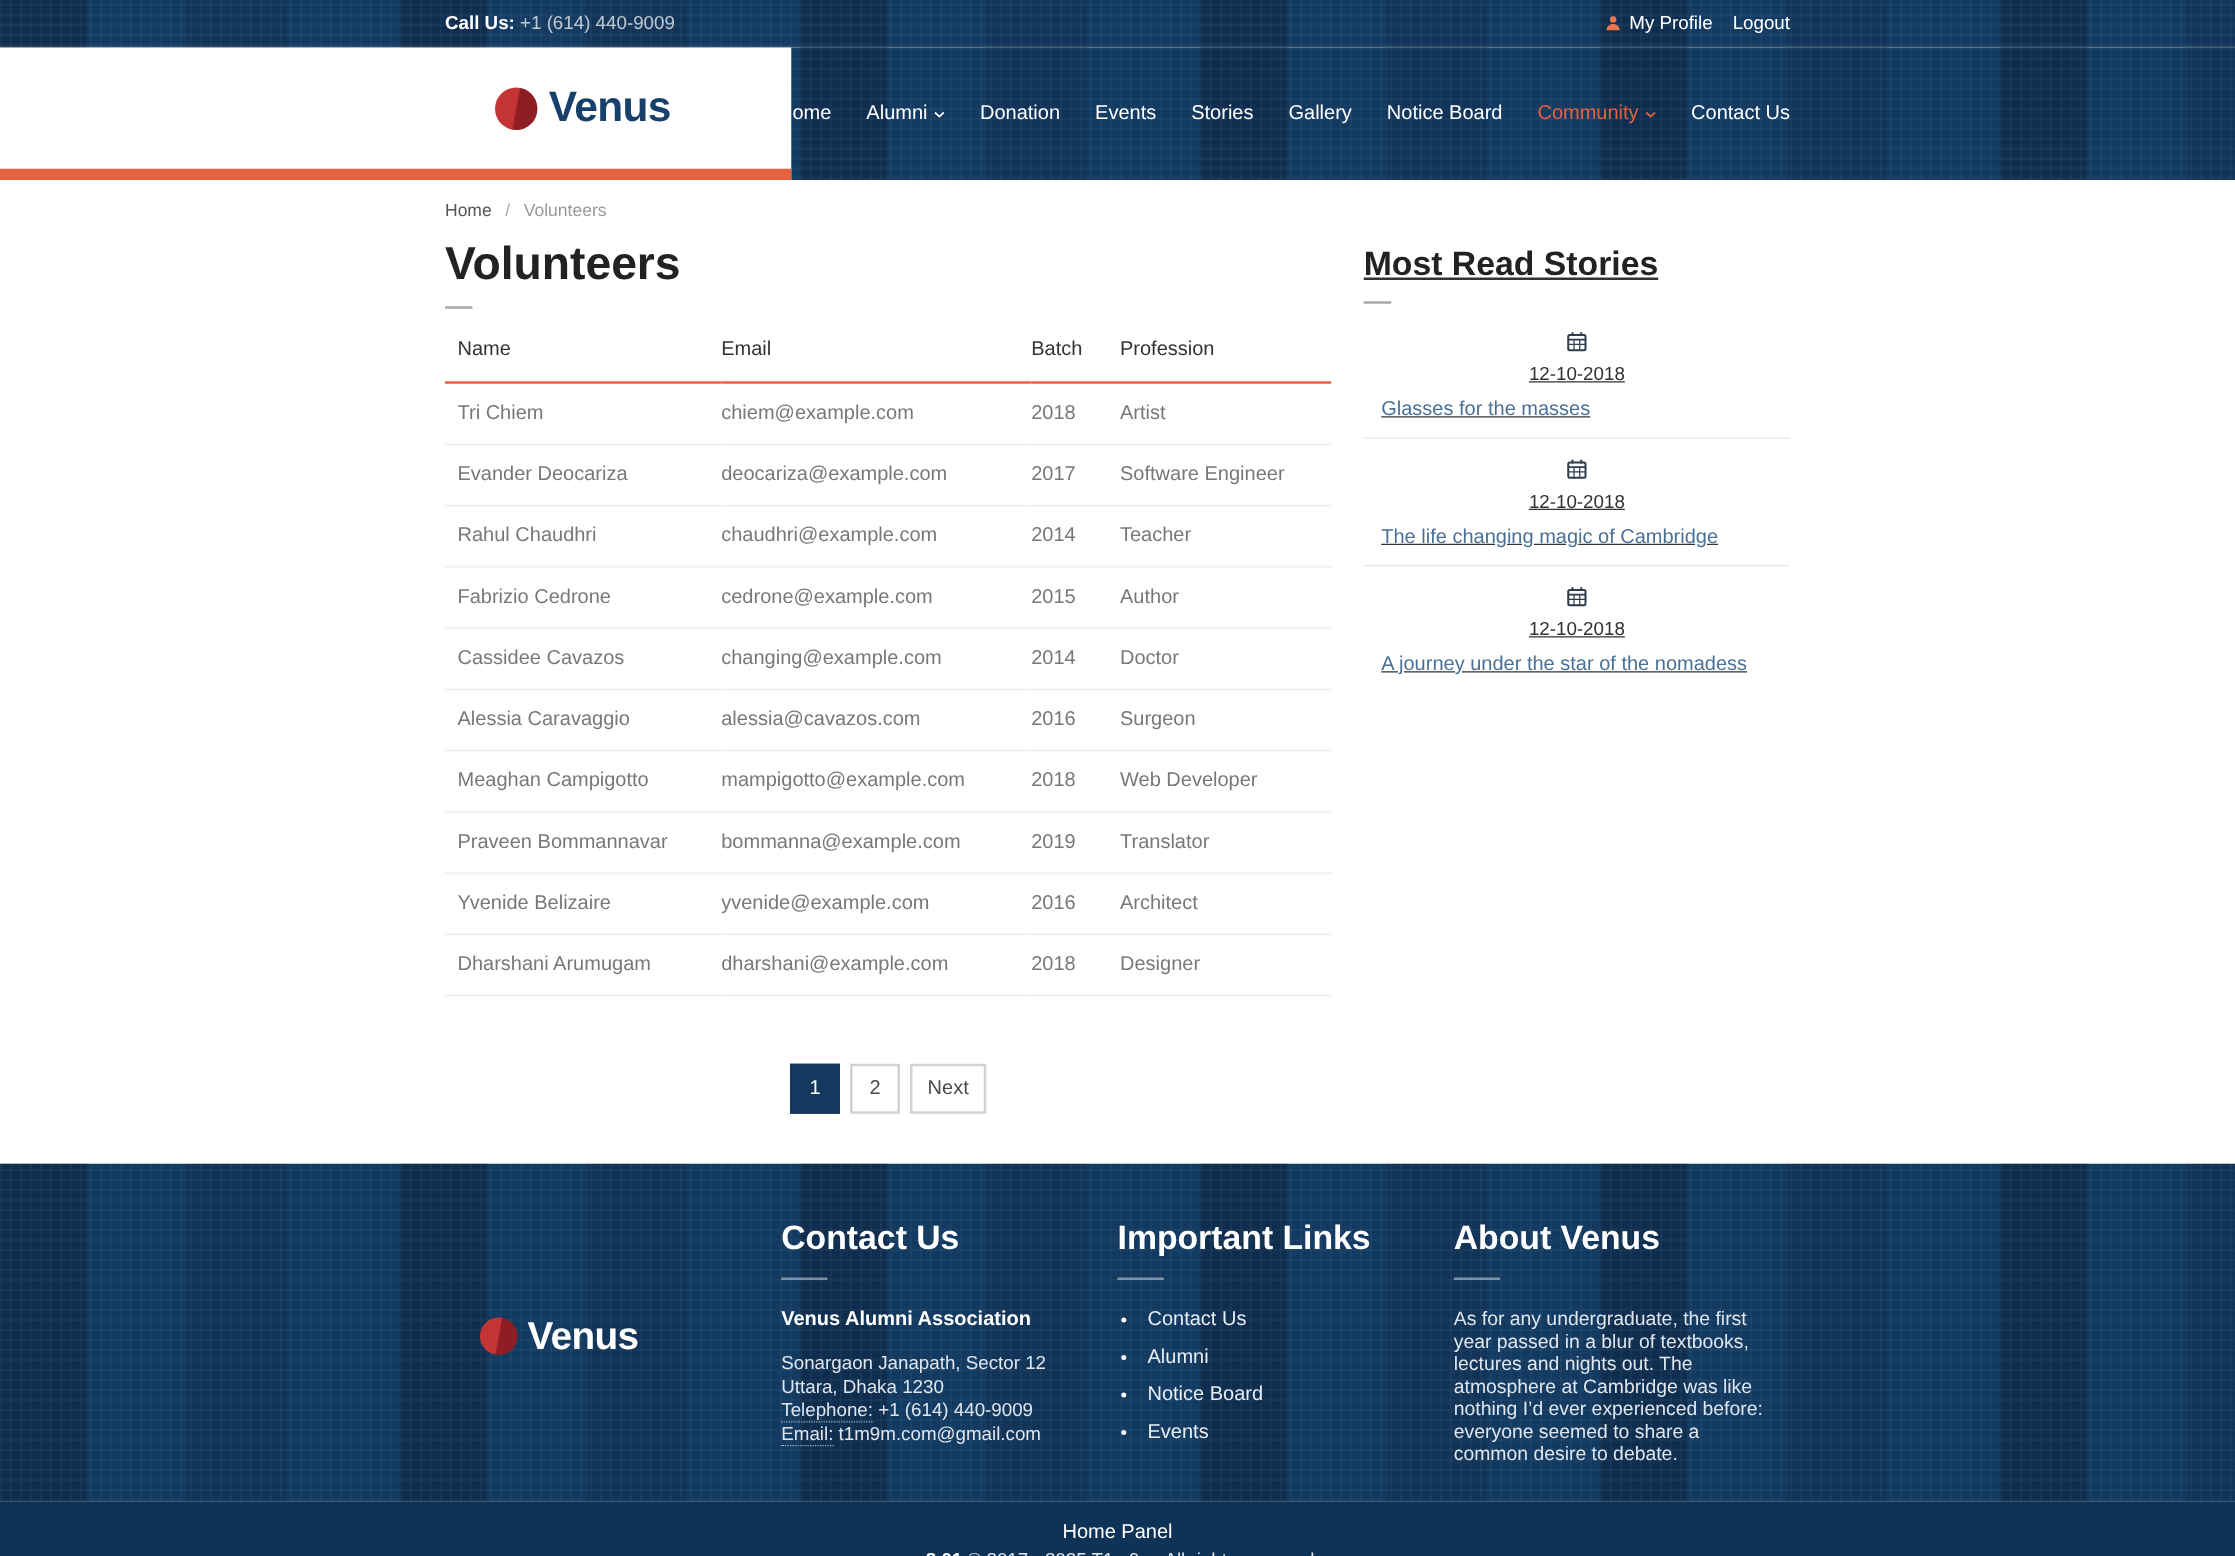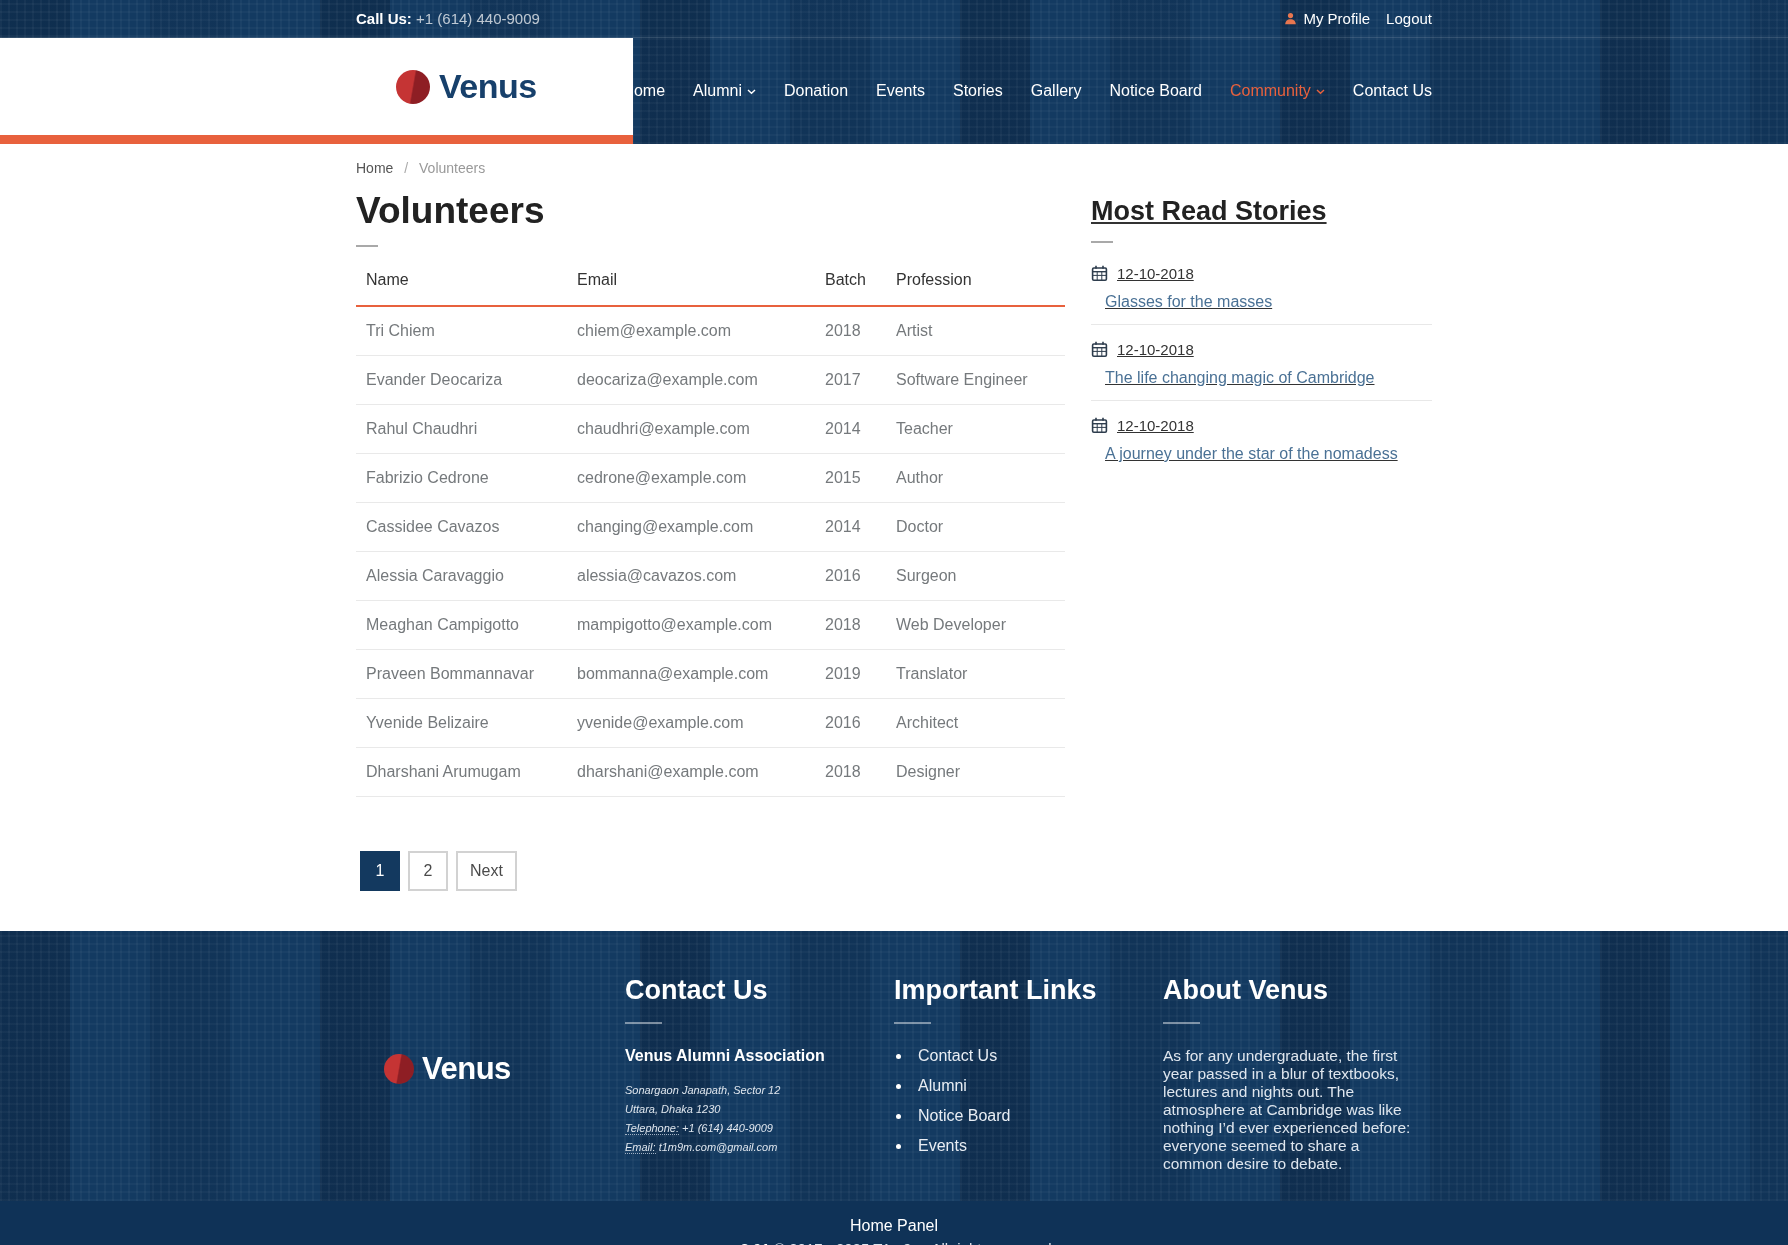--- a/index.html
+++ b/index.html
@@ -74,48 +74,48 @@
     text-align: left; font-weight: normal; color: #333; font-size: 16px;
     padding: 12px 0 16px 0; border-bottom: 2px solid #e8613d;
   }
   .vol-table td {
     font-size: 16px; color: #75797c;
     padding: 15px 0; border-bottom: 1px solid #e9e9e9;
   }
   .vol-table th:first-child, .vol-table td:first-child { padding-left: 10px; }
 
   
-  .pagination { margin-top: 54px; text-align: left; }
+  .pagination { margin-top: 54px; text-align: center; }
   .page-btn {
     display: inline-flex; align-items: center; justify-content: center;
     min-width: 40px; height: 40px; margin: 0 4px; padding: 0 12px;
     border: 2px solid #d2d2d2; background: #ffffff;
     font-size: 16px; color: #4a4a4a; text-decoration: none; cursor: pointer;
   }
   .page-btn.active { background: #13395f; border-color: #13395f; color: #ffffff; }
 
   
   h2.sidebar-title { margin: 18px 0 0; font-size: 27px; color: #222; font-weight: bold; }
   .stories { margin-top: 22px; }
   .story-item { padding-bottom: 13px; border-bottom: 1px solid #e8e8e8; margin-bottom: 16px; }
   .story-item:last-child { border-bottom: none; }
-  .story-date { display: flex; gap: 9px; font-size: 15px; color: #333; }
+  .story-date { display: flex; align-items: center; gap: 9px; font-size: 15px; color: #333; flex-direction: column; }
   .story-link { display: block; margin-top: 11px; padding-left: 14px; font-size: 16px; color: #4a7195; text-decoration: none; cursor: pointer; }
 
   
   .footer-main { height: 270px; padding-top: 44px; overflow: hidden; }
   .footer-cols { display: flex; }
   .f-col { width: 269px; flex: 0 0 auto; }
   .f-logo { display: flex; align-items: center; margin: 76px 0 0 28px; }
   .f-logo .logo-circle { width: 30px; height: 30px; margin-right: 8px; }
   .f-logo .logo-text { color: #ffffff; font-size: 31px; }
   .f-h3 { margin: 0; font-size: 27px; color: #ffffff; font-weight: bold; }
   .f-underline { width: 37px; height: 2px; background: rgba(255,255,255,0.45); margin: 16px 0 23px; }
   .f-org { font-size: 16px; font-weight: bold; color: #ffffff; margin-bottom: 16px; }
-  .f-line { font-size: 11px; color: #dfe6ee; line-height: 19px; font-style: italic; }
+  .f-line { font-size: 15px; color: #dfe6ee; line-height: 19px; }
   .f-label { border-bottom: 1px dotted #9fb0c3; }
   .f-links-list { list-style: disc; margin: 0; padding: 0 0 0 18px; color: #ffffff; }
   .f-links-list li { margin-bottom: 12px; font-size: 16px; }
   .f-links-list a { color: #e9eef4; text-decoration: none; cursor: pointer; padding-left: 6px; }
   .f-about { margin: 0; width: 250px; font-size: 15.5px; color: #dfe6ee; line-height: 18px; }
   .footer-bottom { height: 75px; background: #0f3257; text-align: center; padding-top: 16px; }
   .footer-bottom a { display: block; color: #ffffff; font-size: 16px; text-decoration: none; cursor: pointer; }
   .copyright { margin-top: 5px; font-size: 15px; color: #dfe6ef; }
   .copyright b { color: #ffffff; }
 </style>

